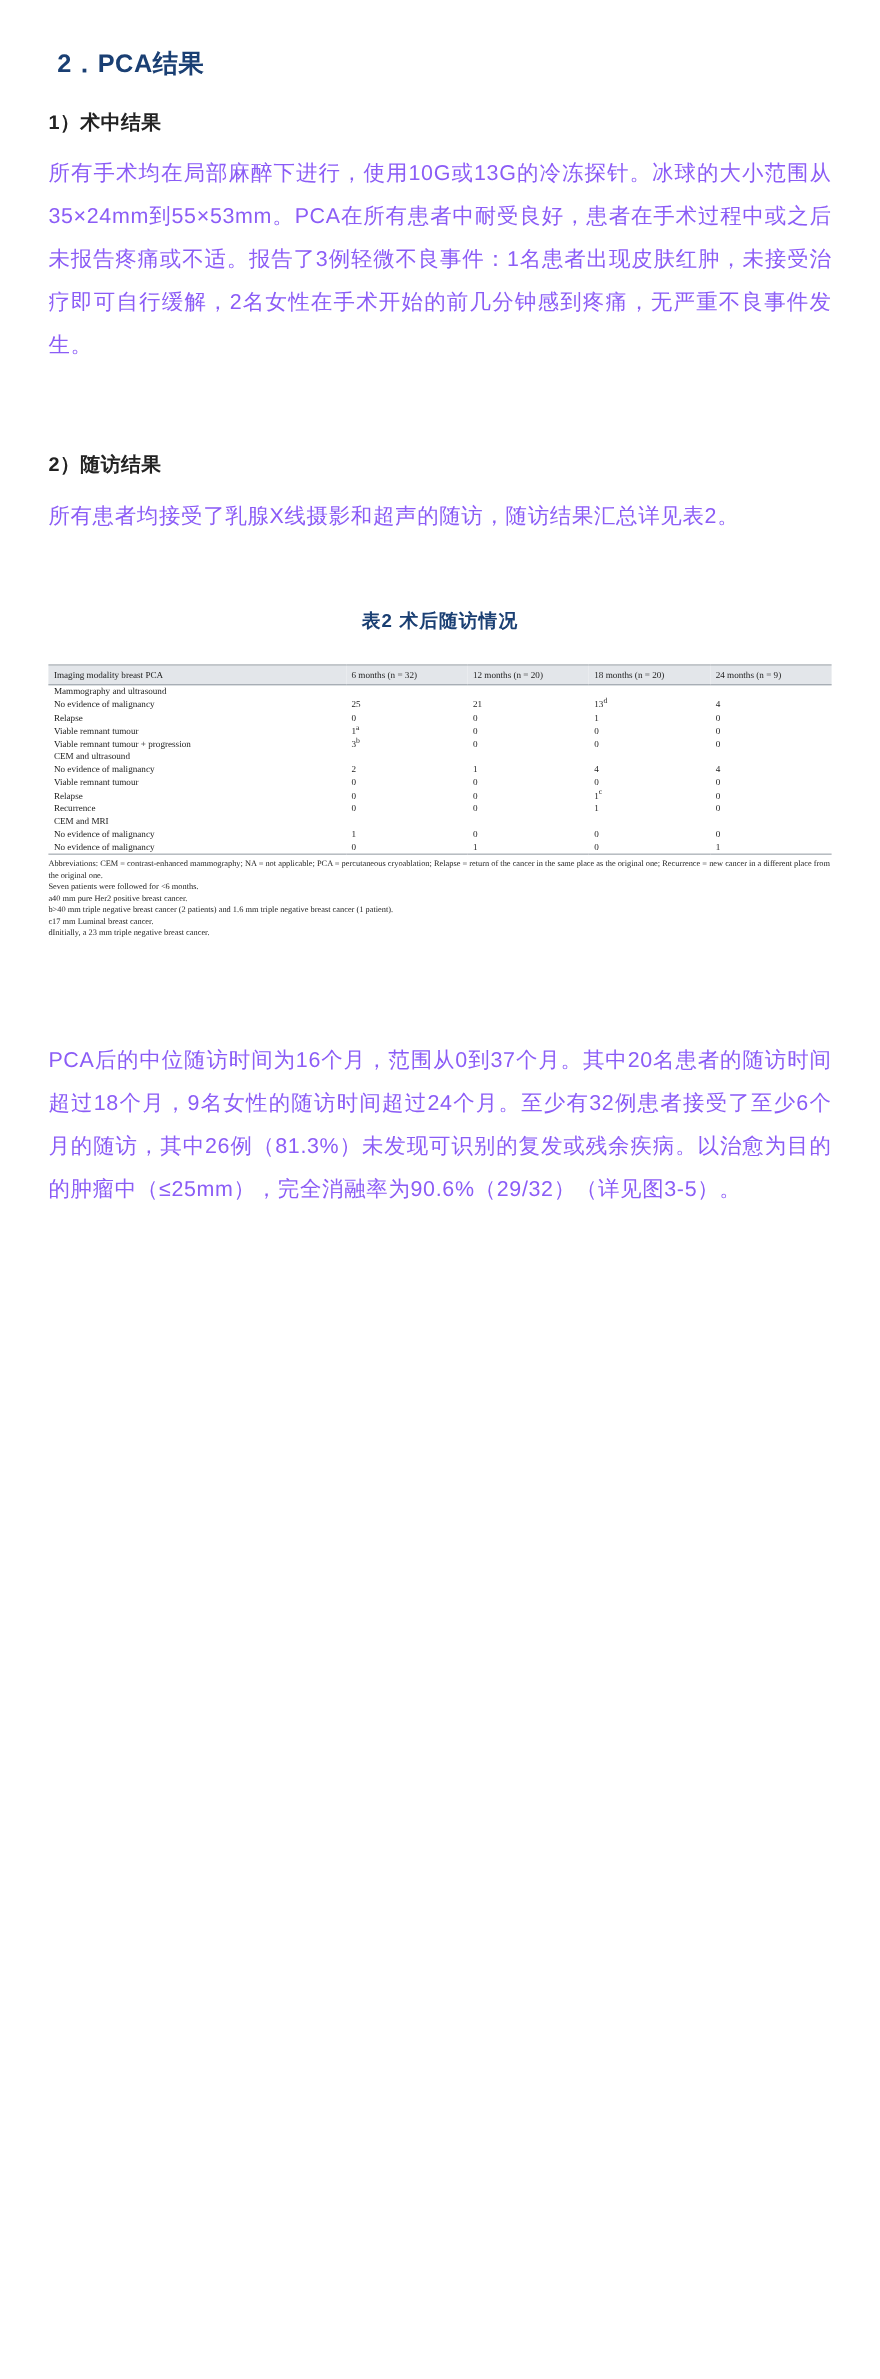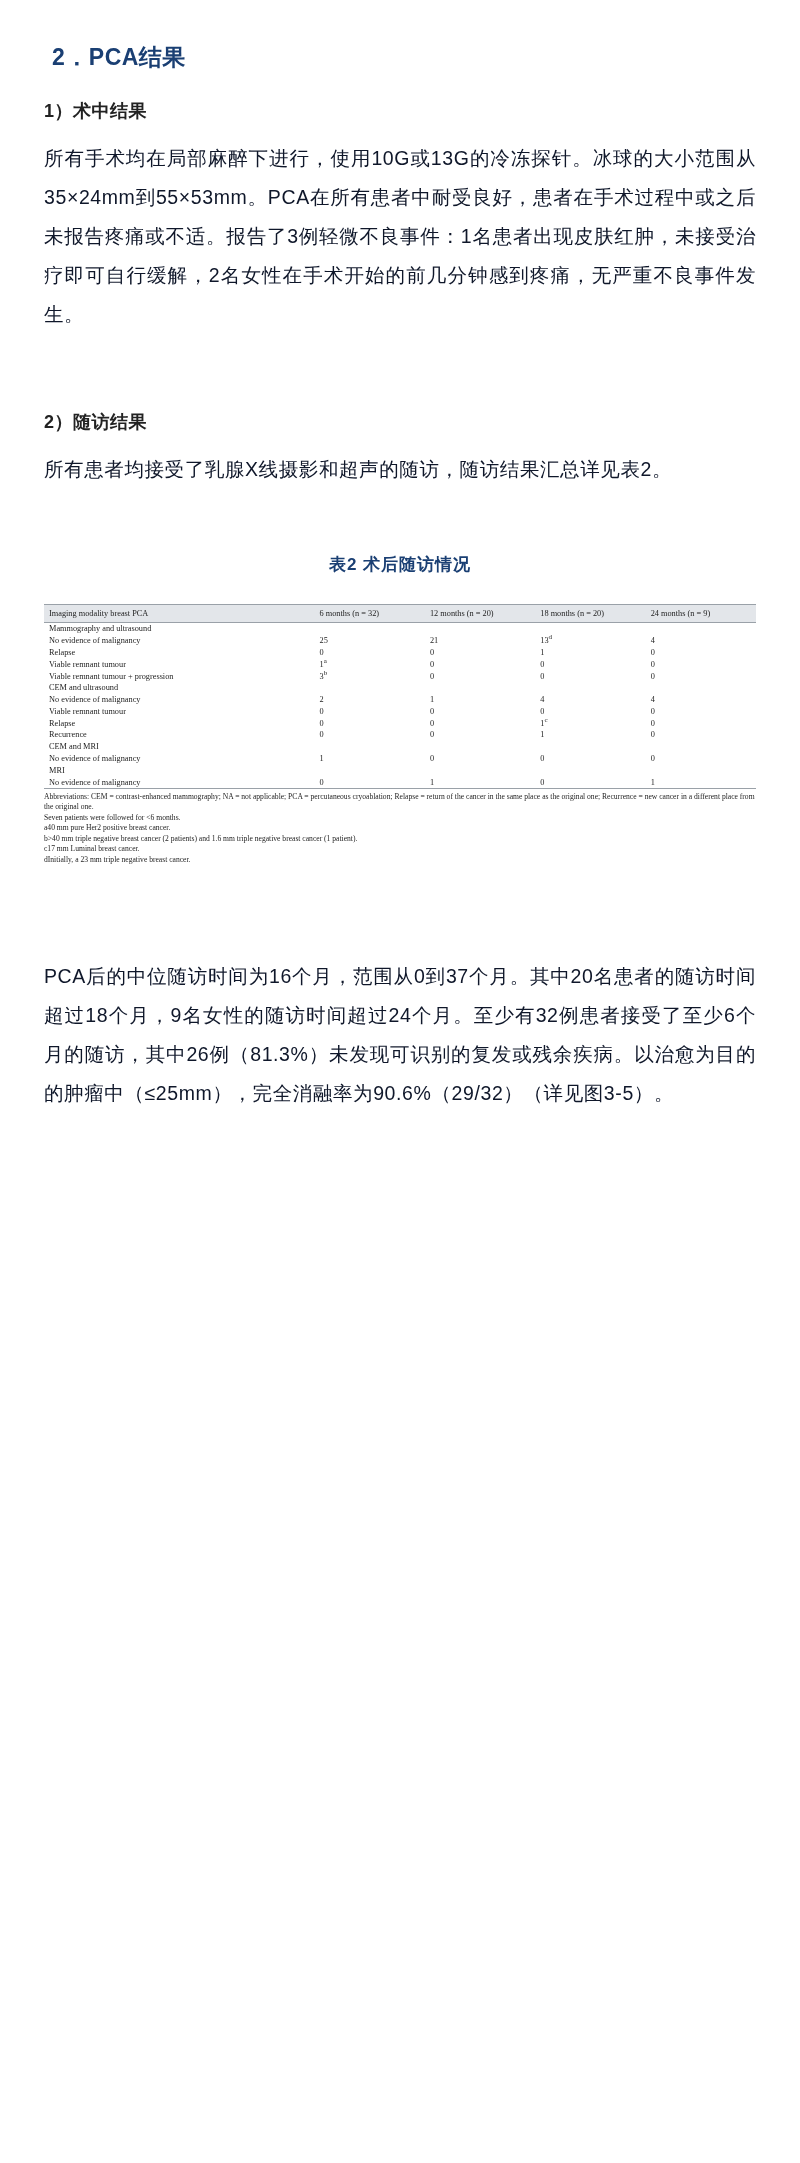--- a/index.html
+++ b/index.html
@@ -28,21 +28,21 @@
   .h-sub {
     font-size: 18px;
     font-weight: bold;
     color: #222222;
     margin: 24px 0 16px 0;
     letter-spacing: 0.5px;
   }
   .para {
     font-size: 19.5px;
     line-height: 2.0;
-    color: #0f172a;
+    color: #8b5cf6;
     text-align: justify;
     letter-spacing: 0.6px;
     margin: 0 0 6px 0;
   }
   .spacer-lg { height: 46px; }
   .table-caption {
     text-align: center;
     font-size: 17px;
     font-weight: bold;
     color: #1a3f73;
@@ -205,27 +205,20 @@
           <td class="num"></td>
           <td class="num"></td>
           <td class="num"></td>
         </tr>
         <tr>
           <td>No evidence of malignancy</td>
           <td class="num">1</td>
           <td class="num">0</td>
           <td class="num">0</td>
           <td class="num">0</td>
-        </tr>
-        <tr class="group">
-          <td>MRI</td>
-          <td class="num"></td>
-          <td class="num"></td>
-          <td class="num"></td>
-          <td class="num"></td>
         </tr>
         <tr>
           <td>No evidence of malignancy</td>
           <td class="num">0</td>
           <td class="num">1</td>
           <td class="num">0</td>
           <td class="num">1</td>
         </tr>
       </tbody>
     </table>

